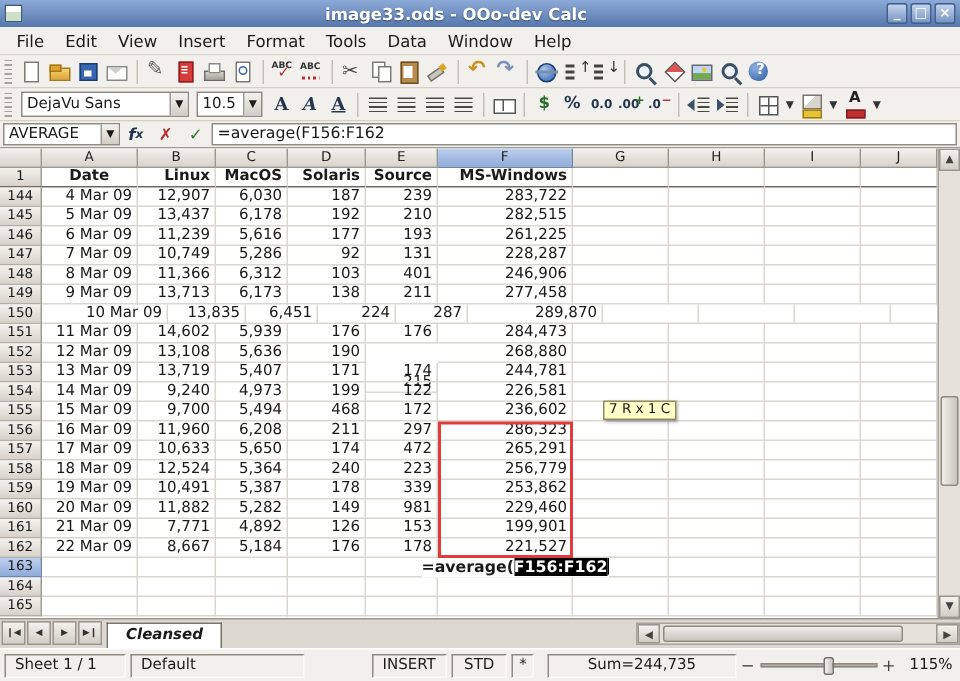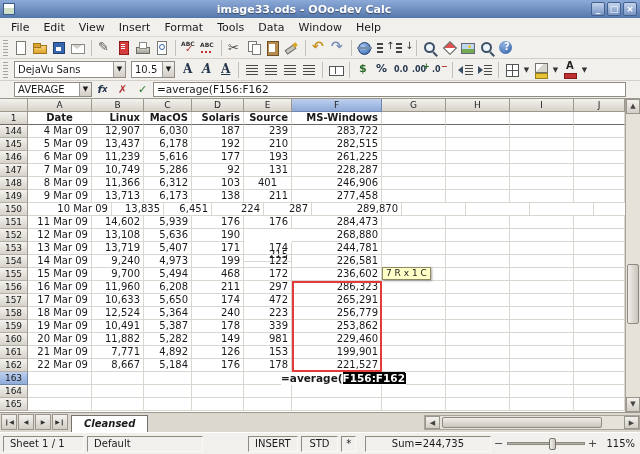--- a/index.html
+++ b/index.html
@@ -93,21 +93,21 @@
   .ic-font-color::before { content:"A"; left:5px; top:-1px; font-weight:bold; font-size:10px; color:#222; }
   .ic-font-color::after { left:3px; top:12px; width:11px; height:4px; background:#c03030; border:1px solid #801c1c; }
 
   .combo { display:flex; align-items:center; background:#fff; border:1px solid #908c84; height:17px; font-size:10px; margin:0 2px; }
   .combo .combo-text { padding:0 3px; flex:1; white-space:nowrap; overflow:hidden; }
   .combo .combo-arrow { width:12px; height:15px; background:linear-gradient(#f4f2ee,#d2cec6); border-left:1px solid #999; text-align:center; font-size:7px; line-height:15px; flex:0 0 auto; }
   .font-name { width:112px; }
   .font-size { width:44px; }
 
   
-  .formulabar { height:18px; background:#f2f0ec; display:flex; align-items:center; padding:0 14px; border-bottom:1px solid #9c988e; flex:0 0 auto; gap:1px; }
+  .formulabar { height:18px; background:#f2f0ec; display:flex; align-items:center; padding:0 2px; border-bottom:1px solid #9c988e; flex:0 0 auto; gap:1px; }
   .namebox { display:flex; align-items:center; width:78px; height:15px; background:#fff; border:1px solid #908c84; font-size:10px; }
   .namebox .nb-text { flex:1; padding:0 3px; }
   .namebox .nb-arrow { width:12px; height:13px; background:linear-gradient(#f4f2ee,#d2cec6); border-left:1px solid #999; text-align:center; font-size:7px; line-height:13px; }
   .fb-btn { width:19px; height:15px; display:flex; align-items:center; justify-content:center; font-size:11px; flex:0 0 auto; }
   .fb-fx { font-style:italic; font-weight:bold; color:#24364e; }
   .fb-cancel { color:#b03030; font-weight:bold; }
   .fb-accept { color:#2a7a2a; font-weight:bold; }
   .fb-input { flex:1; height:15px; background:#fff; border:1px solid #908c84; font-size:10.5px; line-height:13px; padding:0 3px; white-space:nowrap; overflow:hidden; }
 
   
@@ -120,21 +120,21 @@
   .rh { width:28px; height:13px; background:linear-gradient(#f4f2ee,#d7d3cb); border-right:1px solid #9c988e; border-bottom:1px solid #b4b0a8; font-size:9px; line-height:12px; text-align:center; flex:0 0 auto; }
   .rh.active { background:linear-gradient(#bdd0ef,#8fabd8); border-color:#6e86ac; }
   .cell { height:13px; border-right:1px solid #dad7d1; border-bottom:1px solid #dad7d1; font-size:10px; line-height:12px; padding:0 3px; white-space:nowrap; overflow:hidden; flex:0 0 auto; }
   .cell.num { text-align:right; }
   .cell.center { text-align:center; }
   .cell.bold { font-weight:bold; }
   .grid-row.freeze .cell, .grid-row.freeze .rh { border-bottom:1px solid #6e6b64; }
 
   .range-border { position:absolute; left:292px; top:182px; width:90px; height:91px; border:2px solid #e23b3b; pointer-events:none; }
   .tip { position:absolute; background:#ffffc8; border:1px solid #8e8a64; font-size:9px; line-height:11px; padding:0 3px; white-space:nowrap; box-shadow:1px 1px 2px rgba(0,0,0,.35); }
-  .tip-range { left:382px; top:168px; }
+  .tip-range { left:402px; top:168px; }
   .tip-fn { left:334px; top:287px; }
   .edit-cell { position:absolute; left:281px; top:273px; height:13px; background:#fff; font-size:10.5px; font-weight:bold; line-height:13px; white-space:nowrap; }
   .edit-sel { background:#000; color:#fff; }
   .caret { display:inline-block; width:1px; height:11px; background:#000; vertical-align:-2px; }
 
   .vscroll { position:absolute; right:0; top:0; bottom:0; width:15px; background:#e6e2da; border-left:1px solid #a8a49c; display:flex; flex-direction:column; }
   .sb-btn { height:15px; background:linear-gradient(#f4f2ee,#d2cec6); border:1px solid #9a968e; font-size:7px; line-height:13px; text-align:center; color:#444; flex:0 0 auto; }
   .sb-track { flex:1; position:relative; }
   .sb-thumb-v { position:absolute; left:1px; right:1px; top:150px; height:60px; background:linear-gradient(90deg,#f0eeea,#c9c5bd); border:1px solid #8e8a82; border-radius:2px; }
 
@@ -298,21 +298,21 @@
           <div class="cell num" style="width: 64px;"></div>
           <div class="cell num" style="width: 64px;"></div>
           <div class="cell num" style="width: 51px;"></div>
         </div>
         <div class="grid-row">
           <div class="rh">148</div>
           <div class="cell num" style="width: 64px;">8 Mar 09</div>
           <div class="cell num" style="width: 52px;">11,366</div>
           <div class="cell num" style="width: 48px;">6,312</div>
           <div class="cell num" style="width: 52px;">103</div>
-          <div class="cell num" style="width: 48px; text-align: center;">401</div>
+          <div class="cell num" style="width: 48px;">401</div>
           <div class="cell num" style="width: 90px;">246,906</div>
           <div class="cell num" style="width: 64px;"></div>
           <div class="cell num" style="width: 64px;"></div>
           <div class="cell num" style="width: 64px;"></div>
           <div class="cell num" style="width: 51px;"></div>
         </div>
         <div class="grid-row">
           <div class="rh">149</div>
           <div class="cell num" style="width: 64px;">9 Mar 09</div>
           <div class="cell num" style="width: 52px;">13,713</div>

